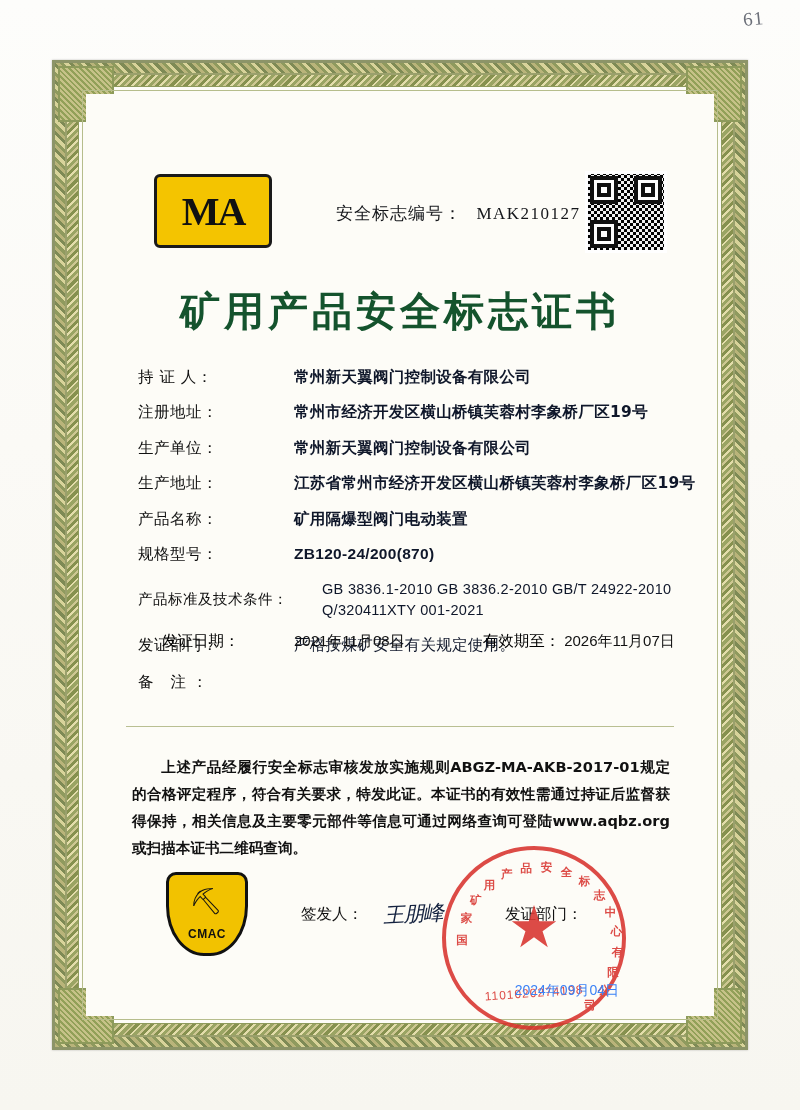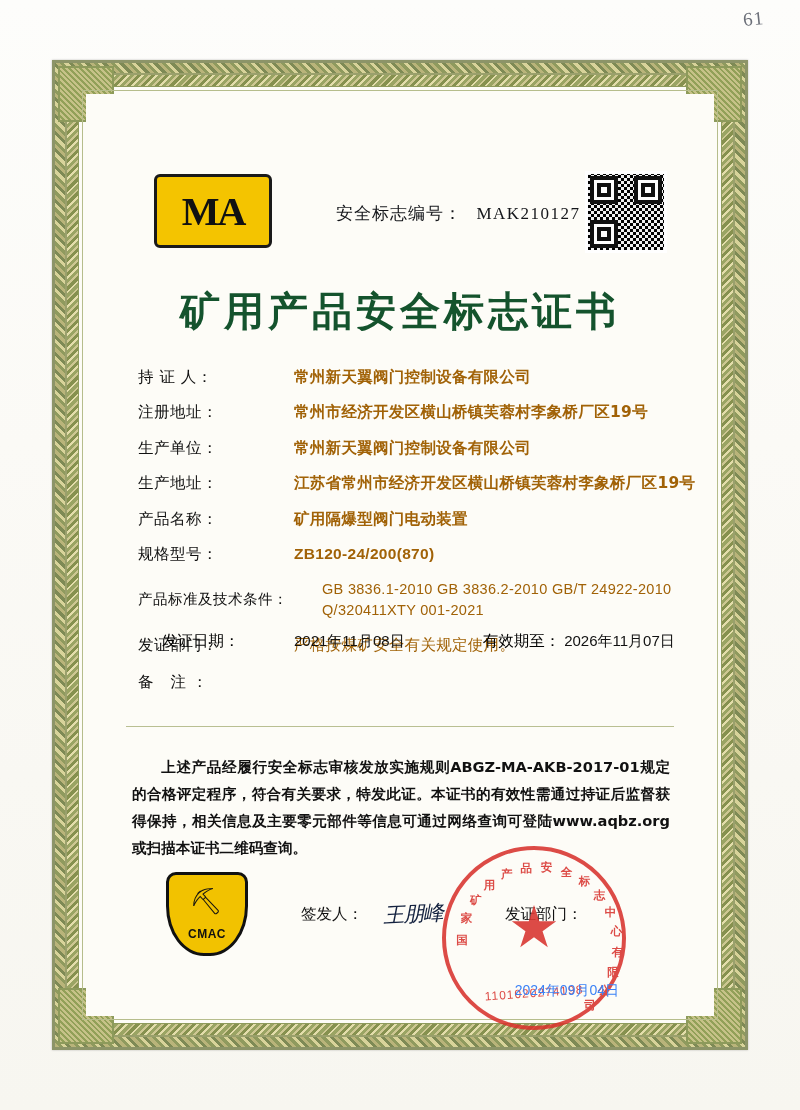--- a/index.html
+++ b/index.html
@@ -192,21 +192,21 @@
   }
   .row .lbl.wide {
     width: 160px;
     flex: 0 0 160px;
     font-size: 14.5px;
   }
   .row .val {
     font-family: "DejaVu Sans", sans-serif;
     font-weight: bold;
     font-size: 15.5px;
-    color: #a16207;
+    color: #0f172a;
     letter-spacing: 0.3px;
     line-height: 1.45;
   }
   .row .val.mono {
     font-family: "Liberation Sans", sans-serif;
     font-weight: bold;
   }
   .row .val.thin {
     font-weight: normal;
     font-family: "DejaVu Sans", sans-serif;

